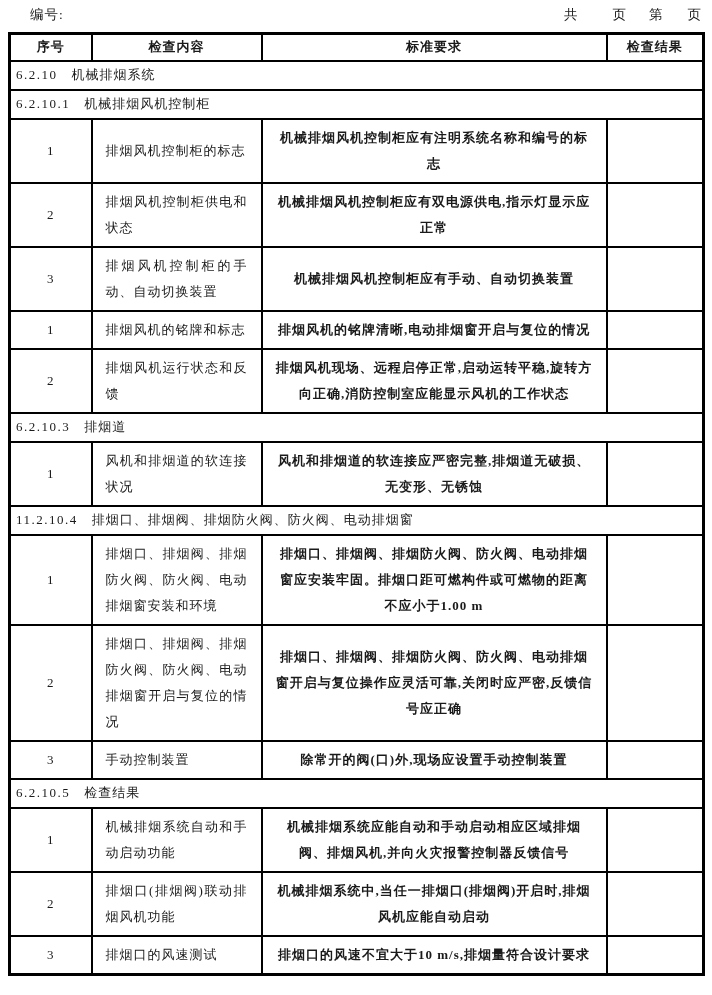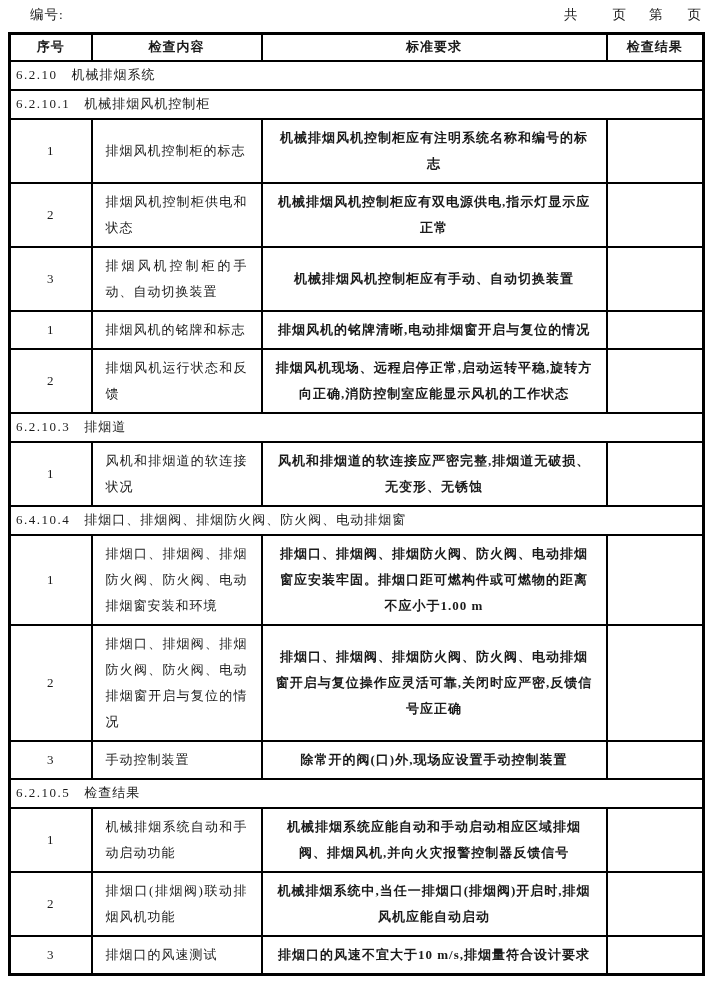--- a/index.html
+++ b/index.html
@@ -150,21 +150,21 @@
         <tr>
           <td colspan="4" class="section-cell"><span class="section-code">6.2.10.3</span><span class="section-title">排烟道</span></td>
         </tr>
         <tr>
           <td class="num-cell">1</td>
           <td class="content-cell">风机和排烟道的软连接状况</td>
           <td class="standard-cell">风机和排烟道的软连接应严密完整,排烟道无破损、无变形、无锈蚀</td>
           <td class="result-cell"></td>
         </tr>
         <tr>
-          <td colspan="4" class="section-cell"><span class="section-code">6.4.10.4</span><span class="section-title">排烟口、排烟阀、排烟防火阀、防火阀、电动排烟窗</span></td>
+          <td colspan="4" class="section-cell"><span class="section-code">11.2.10.4</span><span class="section-title">排烟口、排烟阀、排烟防火阀、防火阀、电动排烟窗</span></td>
         </tr>
         <tr>
           <td class="num-cell">1</td>
           <td class="content-cell">排烟口、排烟阀、排烟防火阀、防火阀、电动排烟窗安装和环境</td>
           <td class="standard-cell">排烟口、排烟阀、排烟防火阀、防火阀、电动排烟窗应安装牢固。排烟口距可燃构件或可燃物的距离不应小于1.00 m</td>
           <td class="result-cell"></td>
         </tr>
         <tr>
           <td class="num-cell">2</td>
           <td class="content-cell">排烟口、排烟阀、排烟防火阀、防火阀、电动排烟窗开启与复位的情况</td>

